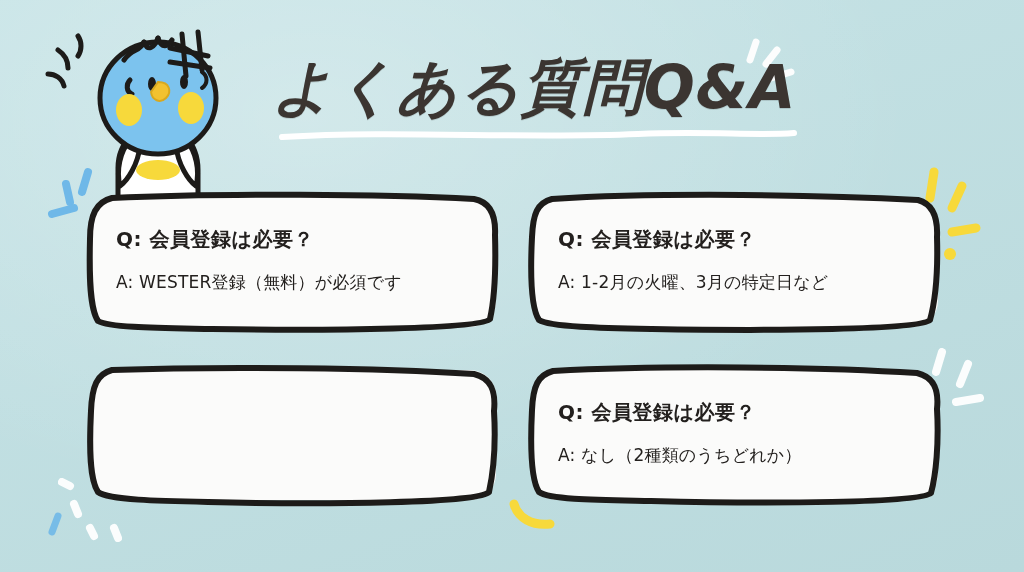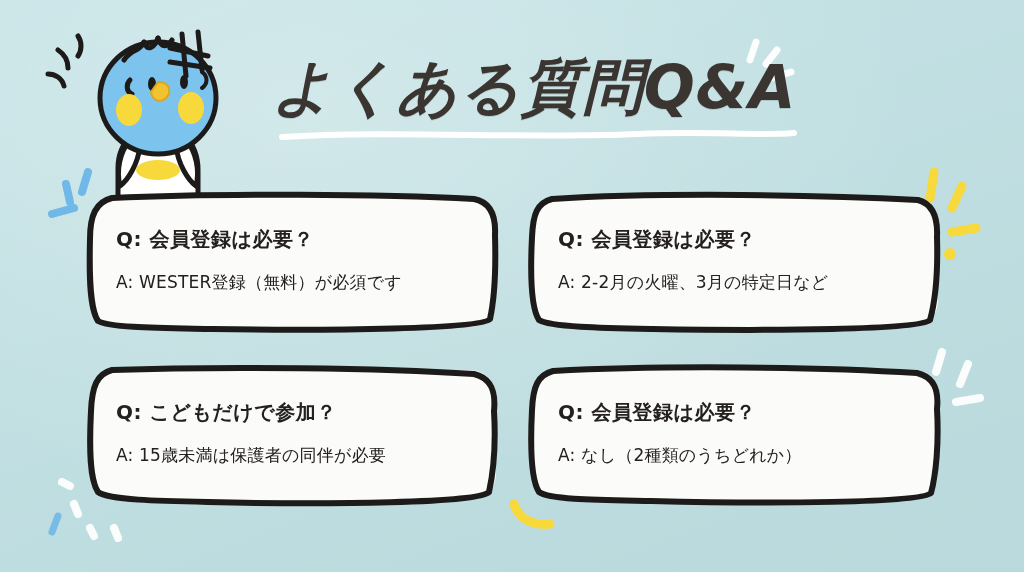--- a/index.html
+++ b/index.html
@@ -222,35 +222,31 @@
 
   <div class="card" style="left:532px; top:197px; width:406px; height:130px;">
     <svg class="card-frame" viewBox="0 0 422 146" preserveAspectRatio="none">
       <path d="M28 10 C140 3, 300 6, 394 11 C409 15, 414 28, 413 48
                C414 82, 411 113, 406 131 C396 141, 248 142, 128 140
                C78 139, 26 138, 15 131 C7 119, 6 88, 8 48
                C9 25, 13 14, 28 10 Z" fill="none" stroke="#1d1b19" stroke-width="6" stroke-linejoin="round" stroke-linecap="round"></path>
     </svg>
     <div class="card-inner">
       <div class="q-line">Q: 会員登録は必要？</div>
-      <div class="a-line">A: 2-2月の火曜、3月の特定日など</div>
+      <div class="a-line">A: 1-2月の火曜、3月の特定日など</div>
     </div>
   </div>
 
   <div class="card" style="left:90px; top:370px; width:406px; height:130px;">
     <svg class="card-frame" viewBox="0 0 422 146" preserveAspectRatio="none">
       <path d="M30 8 C142 4, 298 6, 392 12 C409 16, 414 29, 412 49
                C414 83, 411 112, 407 130 C398 141, 246 143, 126 140
                C76 139, 27 138, 16 130 C8 118, 7 89, 9 49
                C10 24, 15 12, 30 8 Z" fill="none" stroke="#1d1b19" stroke-width="6" stroke-linejoin="round" stroke-linecap="round"></path>
     </svg>
-    <div class="card-inner">
-      <div class="q-line">Q: こどもだけで参加？</div>
-      <div class="a-line">A: 15歳未満は保護者の同伴が必要</div>
-    </div>
   </div>
 
   <div class="card" style="left:532px; top:370px; width:406px; height:130px;">
     <svg class="card-frame" viewBox="0 0 422 146" preserveAspectRatio="none">
       <path d="M29 9 C141 3, 299 5, 393 11 C410 15, 415 28, 413 47
                C415 81, 412 113, 407 131 C397 141, 247 142, 127 139
                C77 138, 26 138, 15 130 C7 118, 6 88, 8 48
                C9 24, 14 13, 29 9 Z" fill="none" stroke="#1d1b19" stroke-width="6" stroke-linejoin="round" stroke-linecap="round"></path>
     </svg>
     <div class="card-inner">

